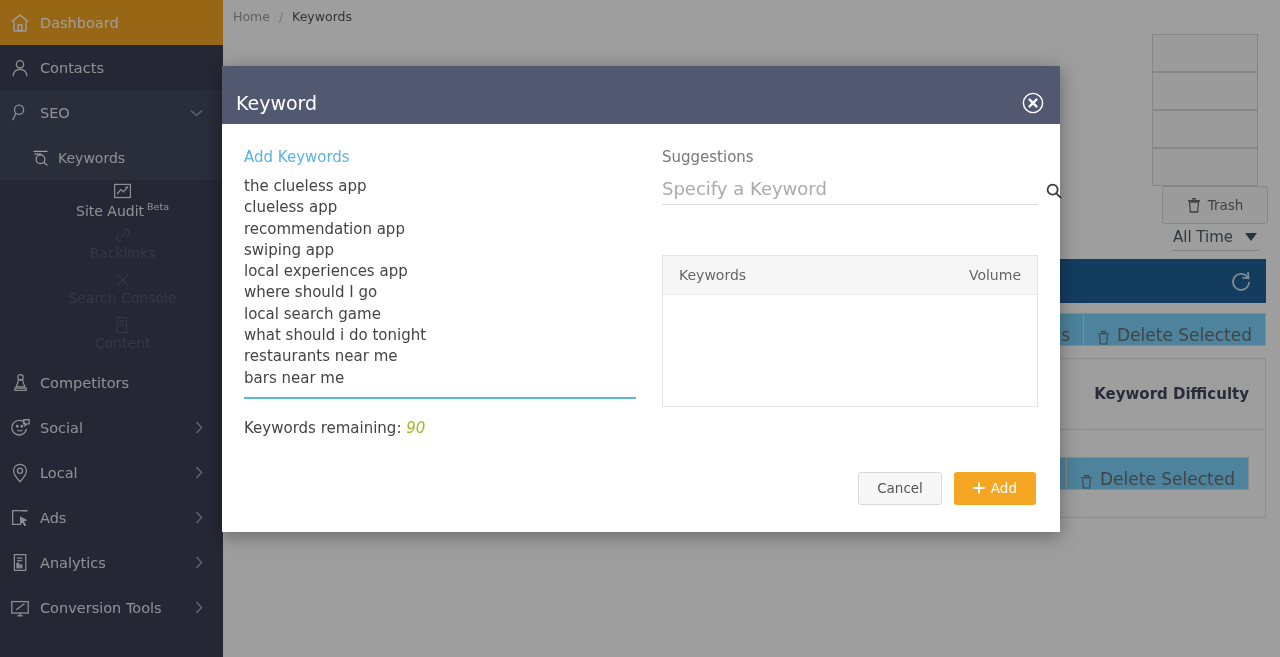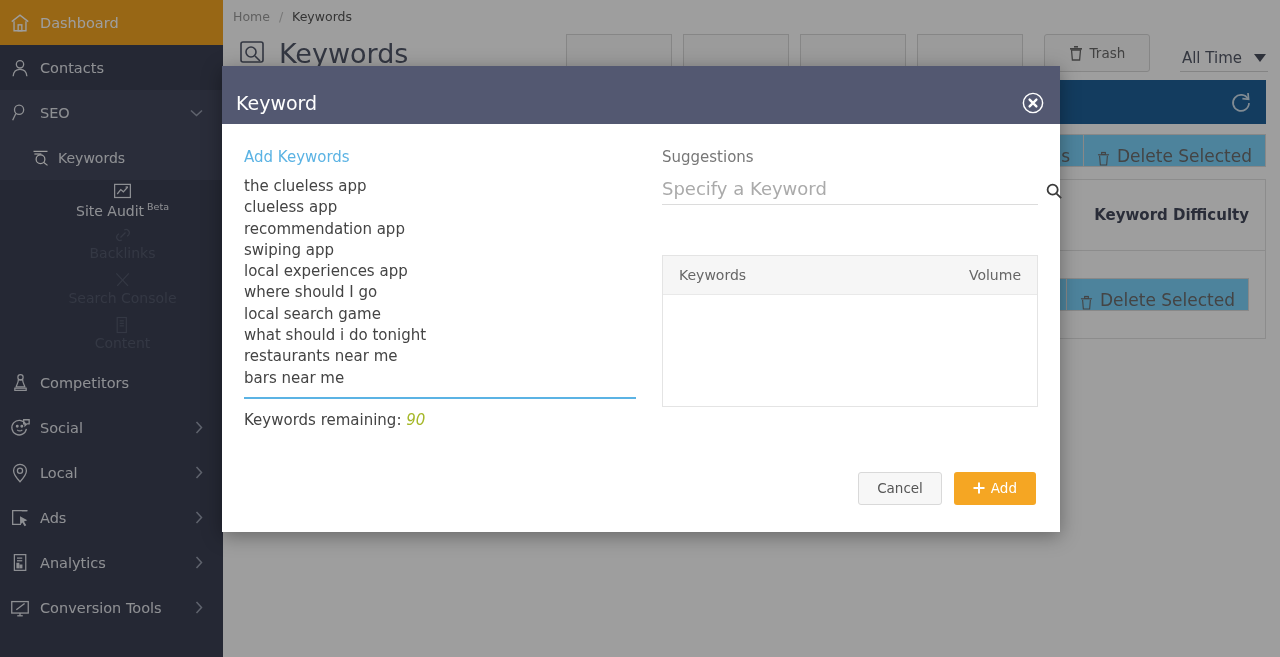--- a/index.html
+++ b/index.html
@@ -66,21 +66,21 @@
   .page-title-row {
     display: flex; align-items: center;
     padding: 10px 12px 0 14px;
     gap: 14px;
   }
   .page-title {
     display: flex; align-items: center; gap: 12px;
     font-size: 27px; color: #53596b; font-weight: 400;
     white-space: nowrap;
   }
-  .toolbar { display: flex; align-items: flex-end; margin-left: auto; gap: 12px; }
+  .toolbar { display: flex; align-items: flex-start; margin-left: auto; gap: 0; flex-direction: column; }
   .tb-btn {
     height: 38px; min-width: 106px;
     border: 1px solid #d8d8d8; background: #fbfbfb;
     display: flex; align-items: center; justify-content: center; gap: 7px;
     font-size: 13.5px; color: #6b6b6b;
     margin-left: -1px;
   }
   .tb-btn.sep-left { margin-left: 9px; border-radius: 3px; }
   .dd {
     margin-left: 18px; display: flex; align-items: center; gap: 12px;
@@ -159,21 +159,21 @@
   }
   .kw-area {
     min-height: 213px;
     border-bottom: 2px solid #5bb3e4;
     padding-bottom: 8px;
   }
   .kw-line {
     font-size: 15px; color: #444; line-height: 21.3px;
   }
   .kw-remaining {
-    margin-top: 12px; font-size: 15px; color: #444;
+    margin-top: 20px; font-size: 15px; color: #444;
   }
   .kw-remaining .num { color: #a6b82a; font-style: italic; }
 
   .search-row {
     display: flex; align-items: flex-end;
     border-bottom: 1px solid #dcdcdc;
     padding-bottom: 3px;
     position: relative;
   }
   .search-row input {

